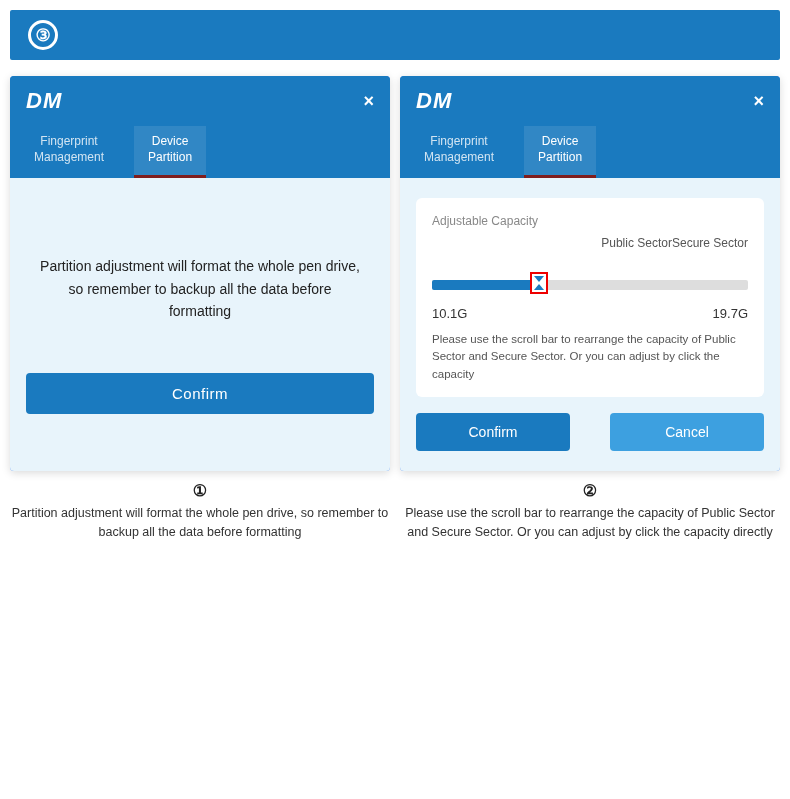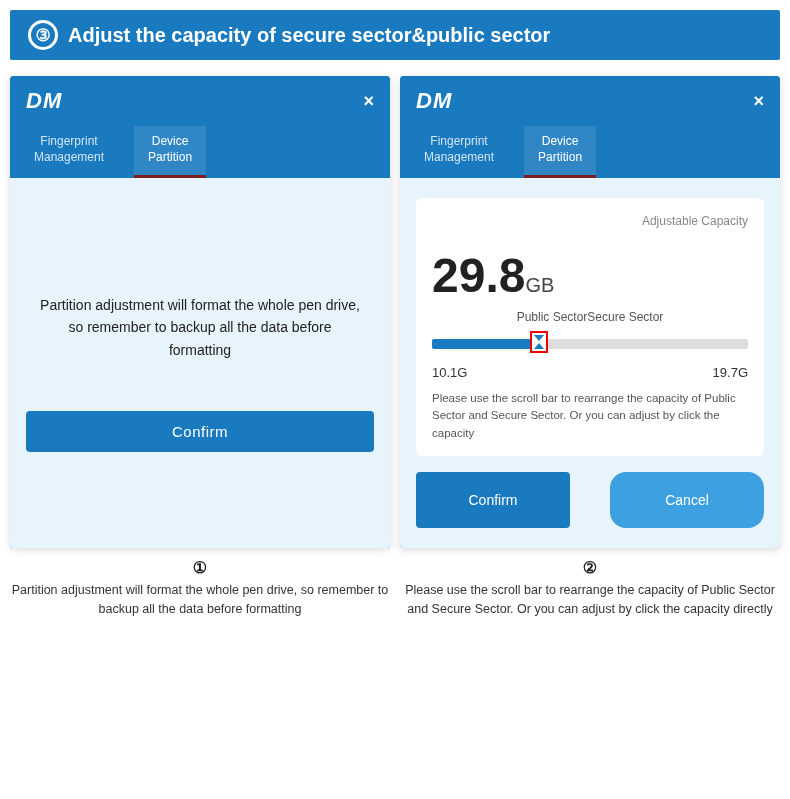--- a/index.html
+++ b/index.html
@@ -131,41 +131,40 @@
     .capacity-card {
       background: #fff;
       border-radius: 6px;
       padding: 16px 16px 14px 16px;
       width: 100%;
       margin-bottom: 12px;
     }
     .capacity-label {
       font-size: 12px;
       color: #888;
-      margin-bottom: 24px;
-      text-align: right;
+      margin-bottom: 8px;
     }
     .capacity-value {
       font-size: 48px;
       font-weight: bold;
       color: #222;
       line-height: 1;
       margin-bottom: 10px;
     }
     .capacity-unit {
       font-size: 20px;
       font-weight: normal;
       color: #444;
     }
     .sector-labels {
       display: flex;
-      justify-content: center;
+      justify-content: flex-end;
       font-size: 12px;
       color: #555;
-      margin-bottom: 1px;
+      margin-bottom: 16px;
     }
     .slider-container {
       position: relative;
       width: 100%;
       height: 36px;
       margin-bottom: 4px;
     }
     .slider-track {
       position: absolute;
       top: 14px;
@@ -239,22 +238,22 @@
       border-radius: 4px;
       padding: 11px 0;
       font-size: 14px;
       cursor: pointer;
     }
     .btn-cancel {
       flex: 1;
       background: #3da0e0;
       color: #fff;
       border: none;
-      border-radius: 16px;
-      padding: 20px 0;
+      border-radius: 4px;
+      padding: 11px 0;
       font-size: 14px;
       cursor: pointer;
       margin-left: 32px;
     }
 
     
     .steps-row {
       display: flex;
       flex-direction: row;
       gap: 10px;
@@ -275,21 +274,20 @@
       color: #333;
       line-height: 1.5;
       text-align: center;
     }
   </style>
 </head>
 <body>
 
 <div class="top-banner">
   <div class="step-circle">③</div>
-  <span>Adjust  the capacity of secure sector&amp;public sector</span>
 </div>
 
 <div class="main-area">
 
   <div class="dialog">
     <div class="dialog-header">
       <span class="dialog-logo">DM</span>
       <span class="dialog-close">×</span>
     </div>
     <div class="dialog-tabs">
@@ -309,23 +307,20 @@
       <span class="dialog-logo">DM</span>
       <span class="dialog-close">×</span>
     </div>
     <div class="dialog-tabs">
       <div class="dialog-tab">Fingerprint<br>Management</div>
       <div class="dialog-tab active">Device<br>Partition</div>
     </div>
     <div class="dialog-body">
       <div class="capacity-card">
         <div class="capacity-label">Adjustable Capacity</div>
-        <div class="capacity-value">
-          <span>29.8</span><span class="capacity-unit">GB</span>
-        </div>
         <div class="sector-labels">
           <span>Public  Sector</span>
           <span>Secure  Sector</span>
         </div>
         <div class="slider-container">
           <div class="slider-track">
             <div class="slider-fill"></div>
           </div>
           <div class="slider-thumb-wrapper">
             <div class="slider-arrow slider-arrow-down"></div>

